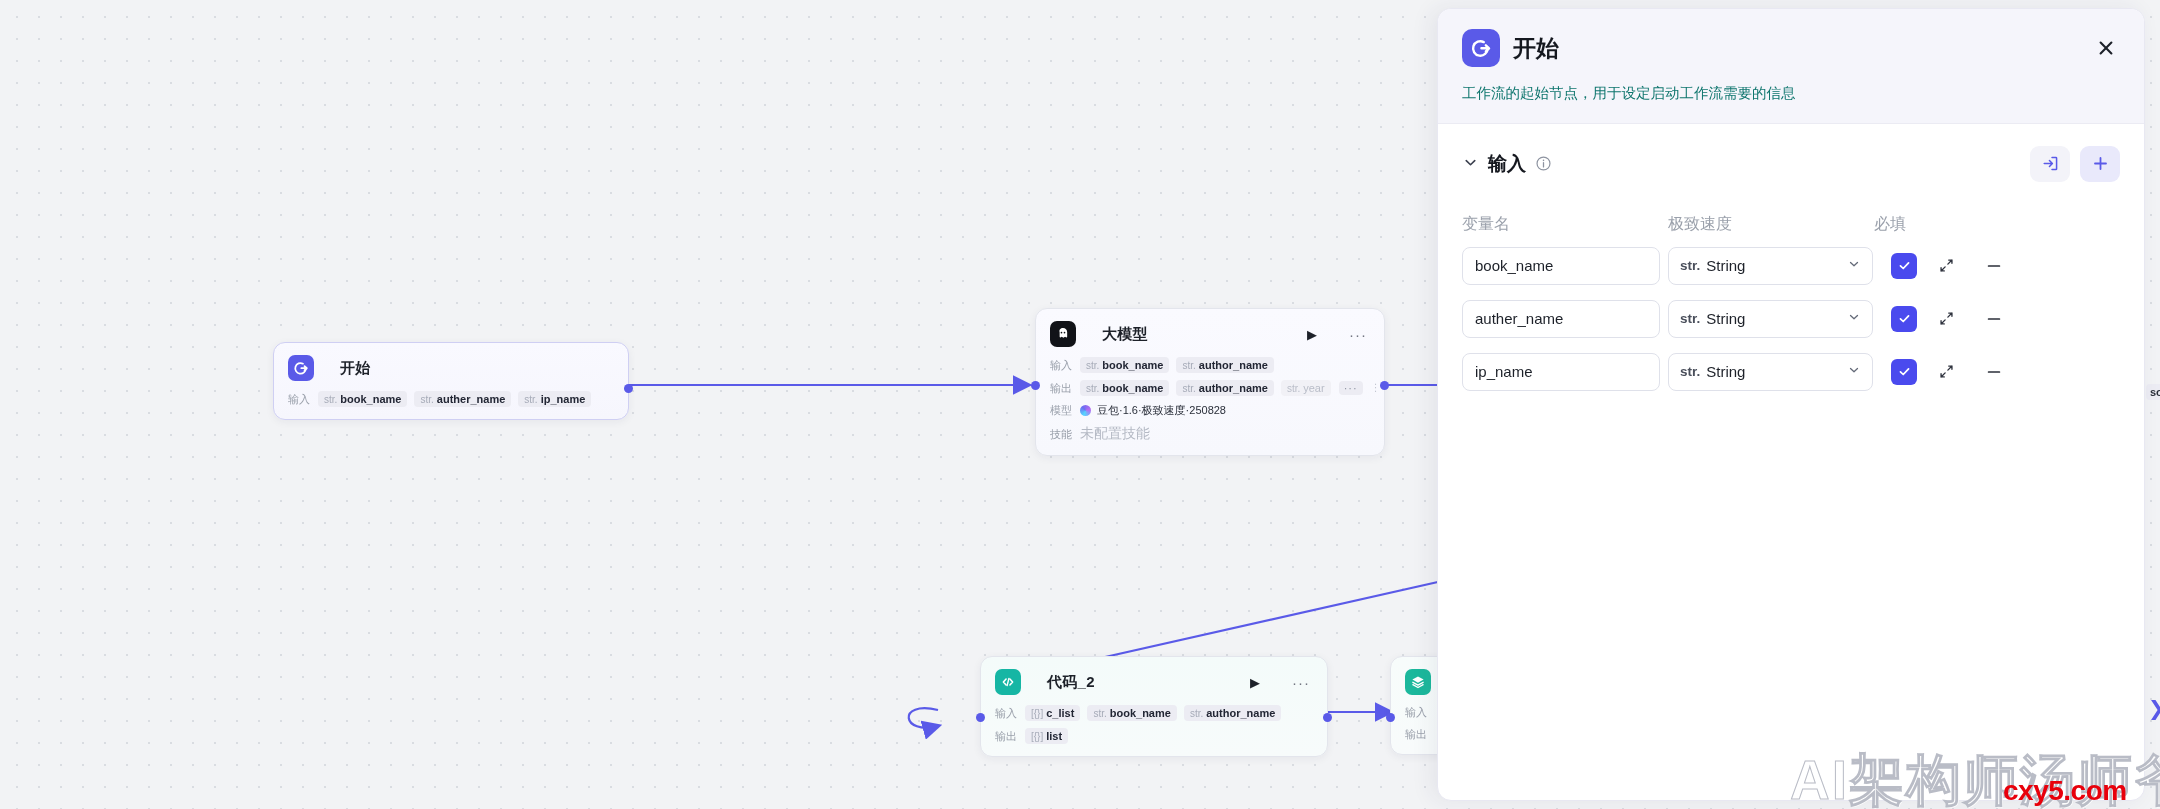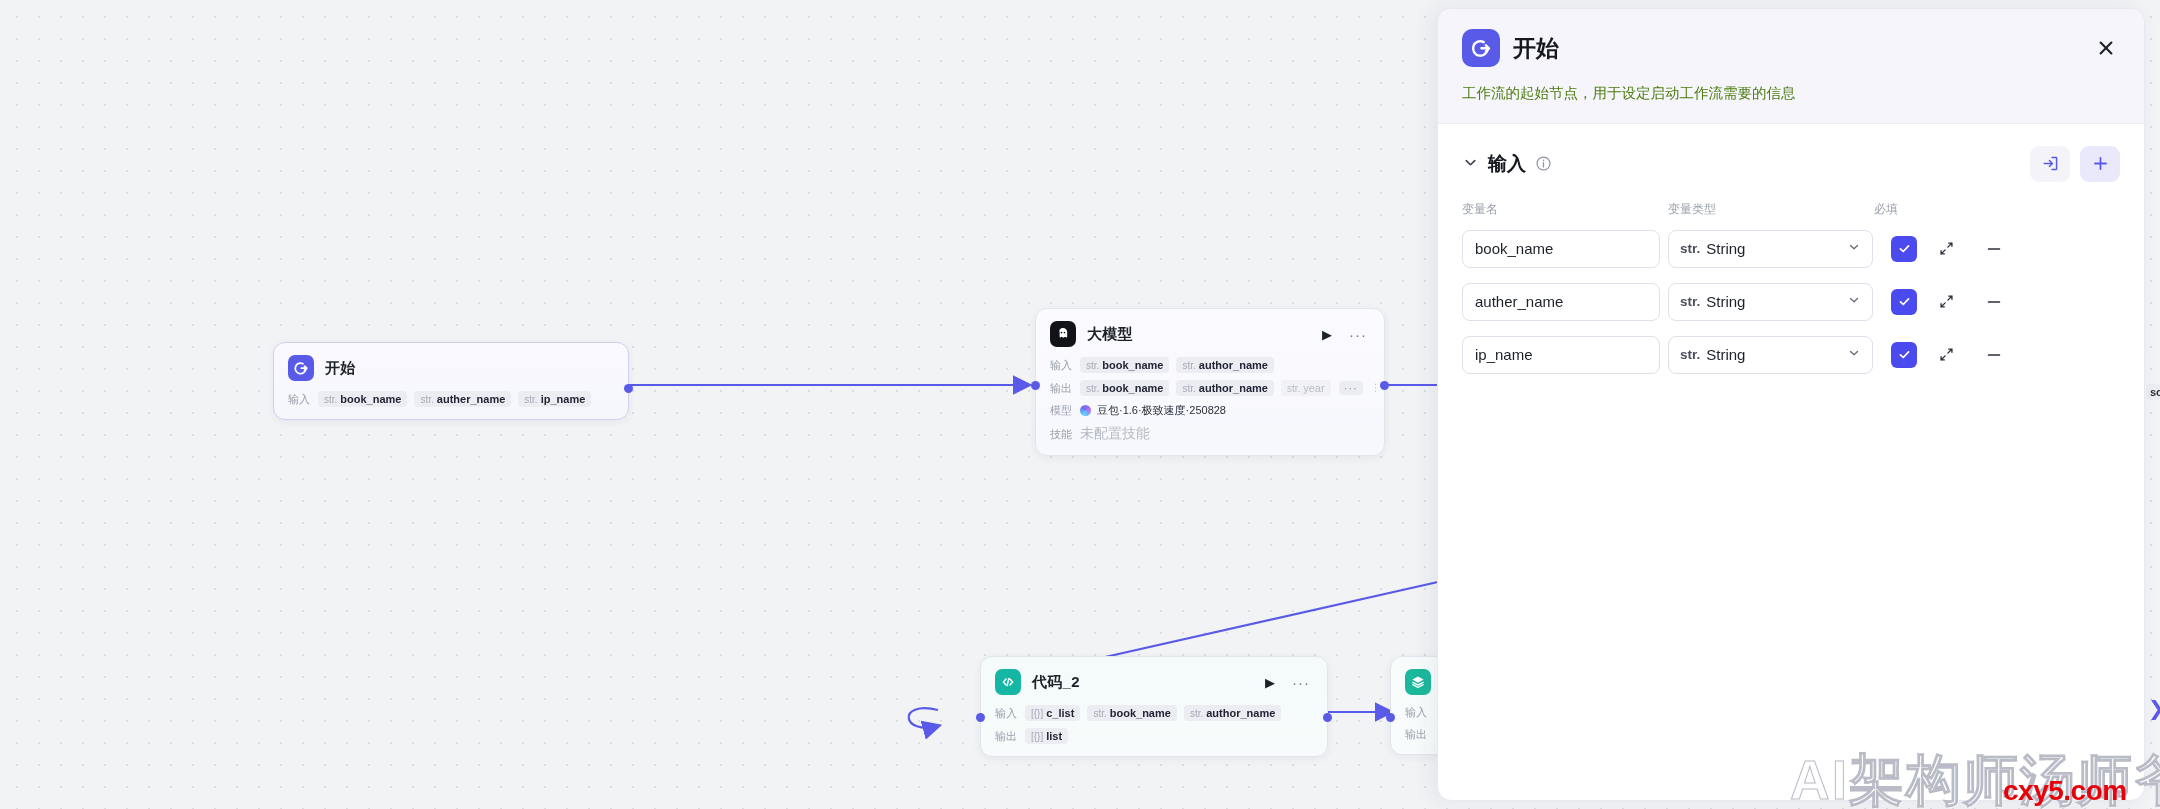--- a/index.html
+++ b/index.html
@@ -27,21 +27,21 @@
     border: 1px solid #e3e5ec;
     border-radius: 12px;
     box-shadow: 0 2px 8px rgba(30,35,70,.06);
     padding: 12px 14px 12px 14px;
   }
   .node.start  { background: linear-gradient(180deg,#f9f9ff 0%, #f6f6fd 100%); border-color:#cfcff3; }
   .node.llm    { background: linear-gradient(180deg,#fafaff 0%, #f7f8fd 100%); }
   .node.code   { background: linear-gradient(180deg,#f4fbfa 0%, #f7fbfb 100%); }
   .node.kb     { background: linear-gradient(180deg,#f7fcfb 0%, #f8fbfb 100%); }
 
-  .node-head { display:flex; align-items:center; gap:11px; }
+  .node-head { display:flex; align-items:center; gap:26px; }
   .node-icon {
     width:26px; height:26px; border-radius:7px;
     display:flex; align-items:center; justify-content:center;
     flex:0 0 auto;
   }
   .node-icon.ic-start { background:#5a5ae8; }
   .node-icon.ic-llm   { background:#111318; }
   .node-icon.ic-code  { background:#16b6a4; }
   .node-icon.ic-kb    { background:#1cb89c; }
   .node-title { font-size:15px; font-weight:700; color:#1d2129; letter-spacing:.3px; }
@@ -80,33 +80,33 @@
     box-shadow:-6px 0 22px rgba(38,42,80,.07);
     display:flex; flex-direction:column;
     overflow:hidden;
   }
   .panel-head { background:#f5f5fb; padding:20px 24px 18px 24px; border-bottom:1px solid #ebebf3; }
   .panel-title-row { display:flex; align-items:center; gap:13px; }
   .panel-icon { width:38px; height:38px; border-radius:10px; background:#5a5ae8; display:flex; align-items:center; justify-content:center; flex:0 0 auto; }
   .panel-title { font-size:23px; font-weight:700; color:#15181f; }
   .panel-spacer { flex:1 1 auto; }
   .panel-close { cursor:pointer; color:#1d2129; display:flex; align-items:center; justify-content:center; width:28px; height:28px; }
-  .panel-desc { margin-top:16px; font-size:14.5px; color:#4d7c0f; line-height:1.5; }
+  .panel-desc { margin-top:16px; font-size:14.5px; color:#0f766e; line-height:1.5; }
 
   .panel-body { flex:1 1 auto; padding:22px 24px 10px 24px; overflow:hidden; }
   .section-head { display:flex; align-items:center; gap:9px; }
   .chev { color:#3d4250; font-size:15px; line-height:1; cursor:pointer; }
   .section-title { font-size:19px; font-weight:700; color:#15181f; }
   .info-icon { width:17px; height:17px; color:#8d93a0; cursor:pointer; }
   .section-actions { margin-left:auto; display:flex; align-items:center; gap:10px; }
   .act-btn { width:40px; height:36px; border-radius:9px; display:flex; align-items:center; justify-content:center; cursor:pointer; }
   .act-btn.soft { background:#f3f3f9; }
   .act-btn.lav  { background:#e9e9fb; }
 
-  .col-heads { display:flex; align-items:center; margin-top:19px; font-size:12px; color:#9aa0ab; }
+  .col-heads { display:flex; align-items:center; margin-top:32px; font-size:16px; color:#9aa0ab; }
   .ch-name { width:206px; }
   .ch-type { width:206px; }
   .ch-req  { width:80px; }
 
   .rows { margin-top:12px; display:flex; flex-direction:column; gap:15px; }
   .var-row { display:flex; align-items:center; gap:8px; }
   .txt-input {
     width:198px; height:38px; border:1px solid #dfe1ea; border-radius:8px;
     background:#fff; padding:0 12px; font-size:15px; color:#1d2129;
     font-family:"Liberation Sans", sans-serif; outline:none;
@@ -353,21 +353,21 @@
           <span class="act-btn lav">
             <svg width="19" height="19" viewBox="0 0 20 20" fill="none">
               <path d="M10 4.2v11.6M4.2 10h11.6" stroke="#5a5ae8" stroke-width="1.9" stroke-linecap="round"></path>
             </svg>
           </span>
         </span>
       </div>
 
       <div class="col-heads">
         <span class="ch-name">变量名</span>
-        <span class="ch-type">变量类型</span>
+        <span class="ch-type">极致速度</span>
         <span class="ch-req">必填</span>
       </div>
 
       <div class="rows">
 
         <div class="var-row">
           <input class="txt-input" value="book_name" style="">
           <span class="sel">
             <span class="pfx">str.</span>
             <span>String</span>

